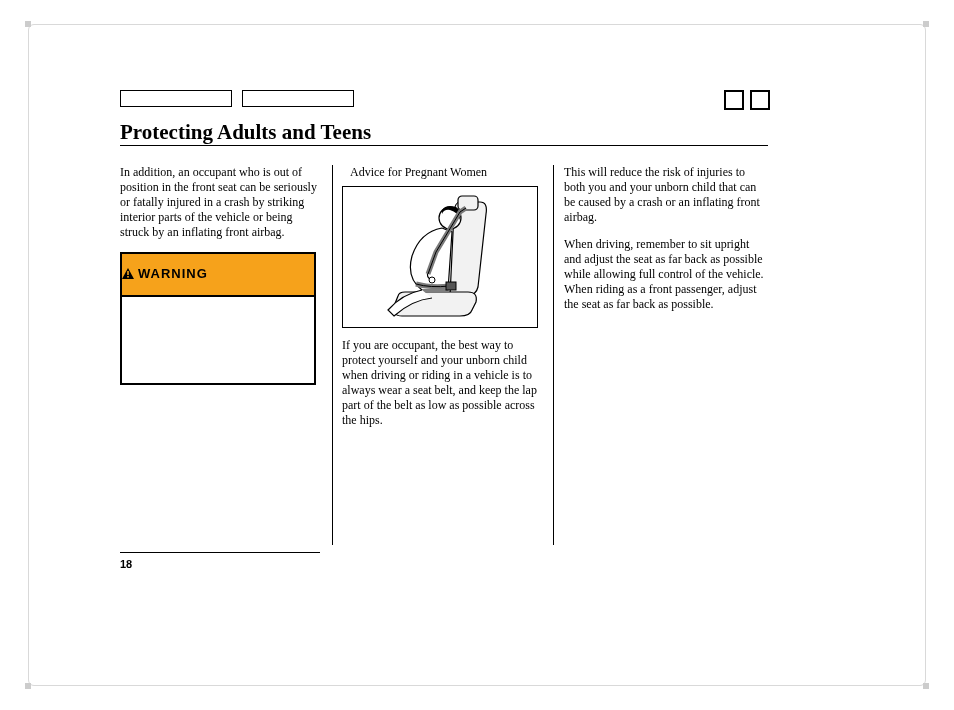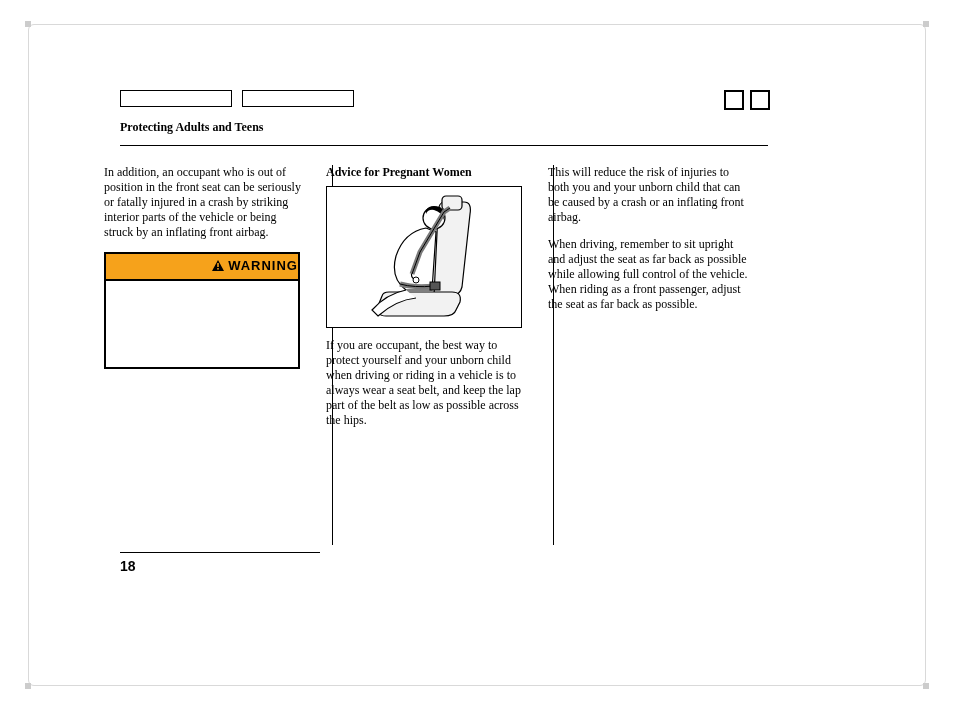--- a/index.html
+++ b/index.html
@@ -55,34 +55,34 @@
   }
   .trb-1 { left: 724px; }
   .trb-2 { left: 750px; }
 
   .title {
     position: absolute;
     left: 120px;
     top: 120px;
     font-family: Georgia, "Times New Roman", serif;
     font-weight: bold;
-    font-size: 12px;
+    font-size: 21px;
   }
   .title-rule {
     position: absolute;
     left: 120px;
     top: 145px;
     width: 648px;
     height: 0;
     border-top: 1px solid #000;
   }
 
   .columns {
     position: absolute;
-    left: 104px;
+    left: 120px;
     top: 165px;
     width: 648px;
     height: 380px;
     display: flex;
     gap: 18px;
     font-size: 12px;
     line-height: 1.25;
   }
   .col {
     flex: 1 1 0;
@@ -100,60 +100,60 @@
 
   .para { margin: 0 0 12px 0; }
 
   .warning-box {
     border: 2px solid #000;
     width: 192px;
     margin-top: 6px;
   }
   .warning-header {
     background: #f6a21b;
-    text-align: right;
+    text-align: left;
     font-family: Arial, Helvetica, sans-serif;
     font-weight: bold;
     letter-spacing: 1px;
     font-size: 13px;
-    padding: 4px 0;
+    padding: 12px 0;
     border-bottom: 2px solid #000;
   }
   .warning-triangle {
     display: inline-block;
     vertical-align: -1px;
     margin-right: 4px;
   }
   .warning-body {
     height: 86px;
   }
 
   .subheading {
-    font-weight: bold;
-    margin: 0 0 6px 0;
+    font-weight: normal;
+    margin: 0 0 6px 8px;
   }
   .figure {
     width: 194px;
     height: 140px;
     border: 1px solid #000;
     background: #fff;
     margin-bottom: 10px;
     display: flex;
     align-items: center;
     justify-content: center;
   }
   .figure svg { display: block; }
 
   .page-number {
     position: absolute;
     left: 120px;
     top: 558px;
     font-family: Arial, Helvetica, sans-serif;
     font-weight: bold;
-    font-size: 14px;
+    font-size: 11px;
   }
   .page-number-rule {
     position: absolute;
     left: 120px;
     top: 552px;
     width: 200px;
     border-top: 1px solid #000;
   }
 </style>
 </head>

